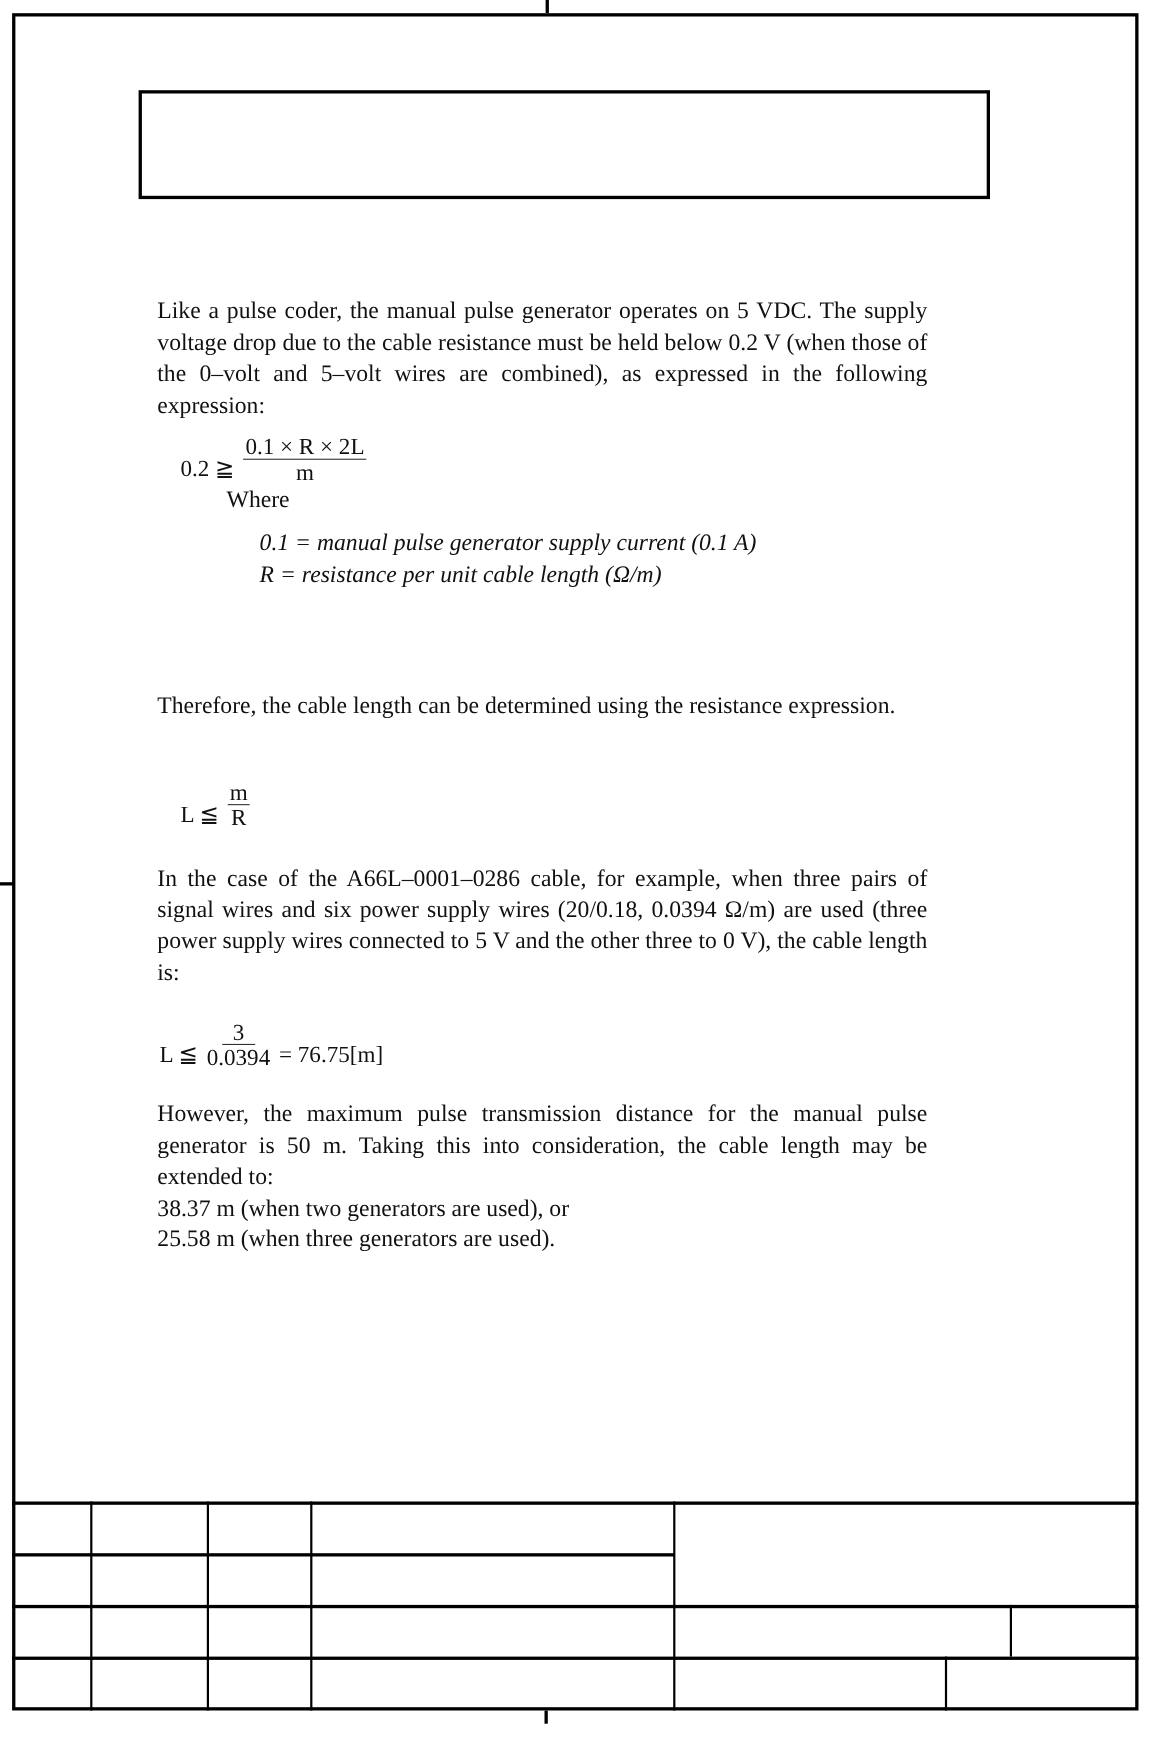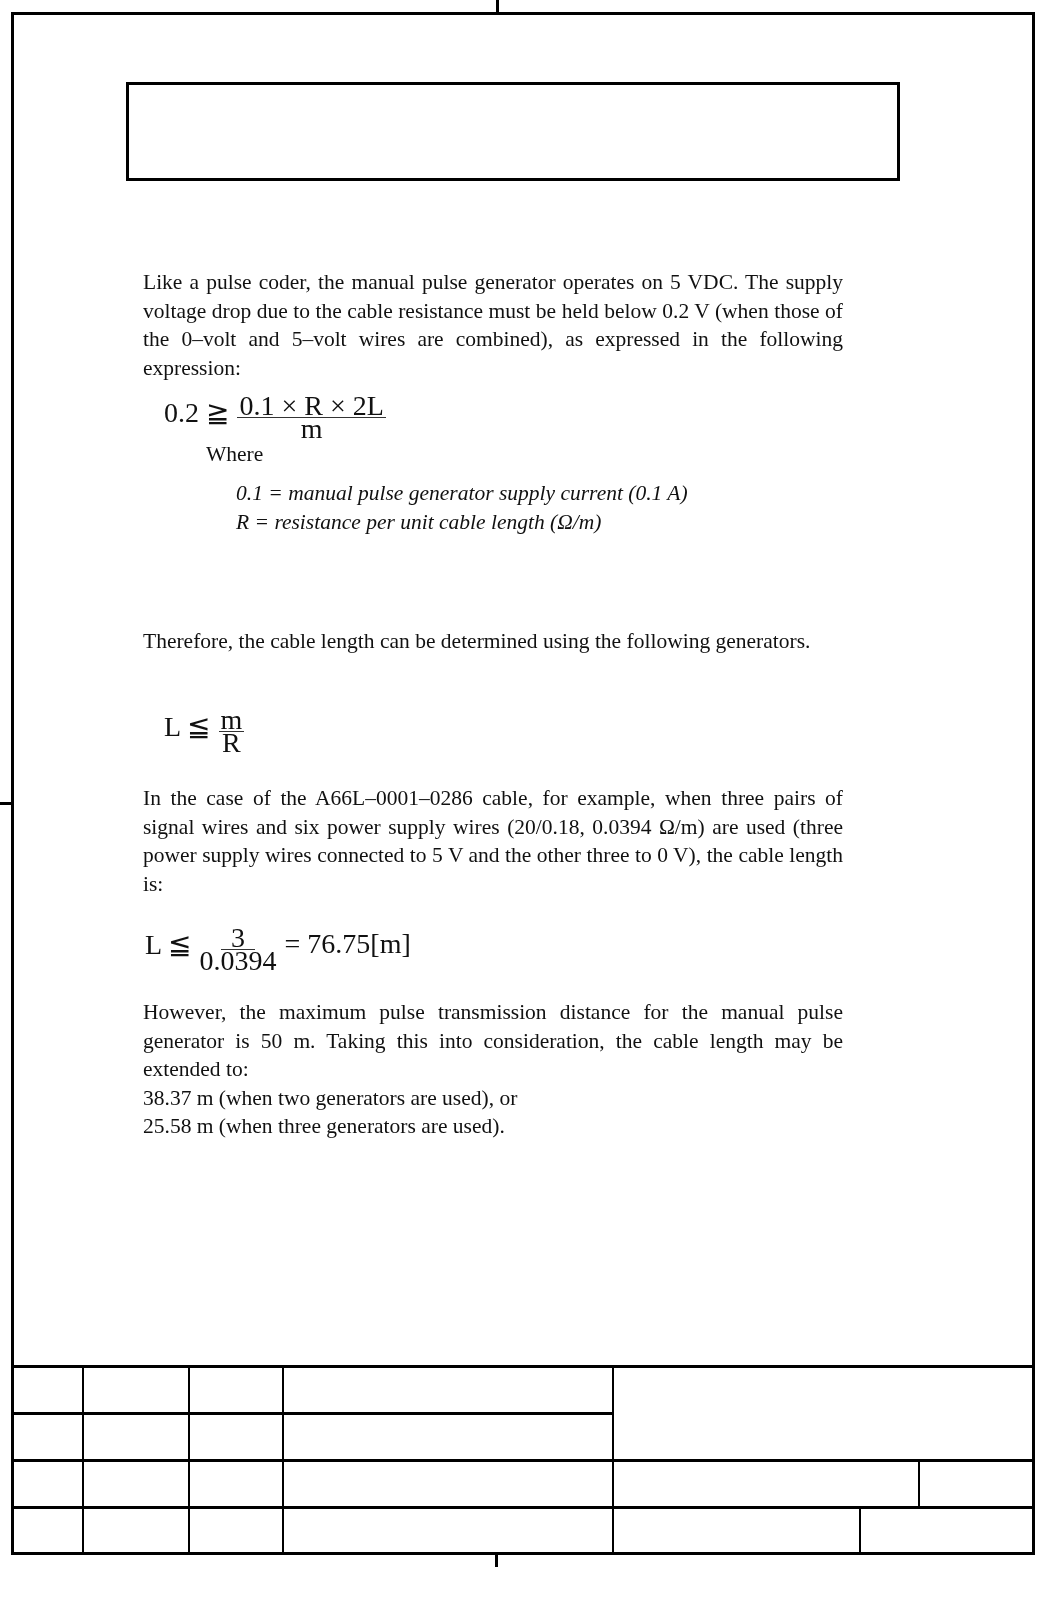--- a/index.html
+++ b/index.html
@@ -8,21 +8,21 @@
   .frame { position: absolute; left: 11px; top: 12px; width: 1024px; height: 1543px;
            border: 3px solid #000; box-sizing: border-box; }
   .tick { position: absolute; background: #000; }
   .tick-top { left: 496px; top: 0; width: 3px; height: 12px; }
   .tick-bottom { left: 495px; top: 1555px; width: 3px; height: 12px; }
   .tick-left { left: 0; top: 802px; width: 13px; height: 3px; }
   .title-box { position: absolute; left: 126px; top: 82px; width: 774px; height: 99px;
                border: 3px solid #000; box-sizing: border-box; }
   .content { position: absolute; left: 143px; top: 268px; width: 700px; font-size: 21.5px; line-height: 28.6px; }
   .para { margin: 0; text-align: justify; }
-  .math { position: absolute; font-size: 28px; display: flex; align-items: flex-start; }
+  .math { position: absolute; font-size: 21px; display: flex; align-items: flex-end; }
   .frac { display: inline-flex; flex-direction: column; align-items: center; line-height: 20px; margin-left: 8px; }
   .frac .num { border-bottom: 1.5px solid #333; padding: 0 2px 1px 2px; }
   .frac .den { padding-top: 1px; }
   .where { position: absolute; left: 206px; top: 440px; font-size: 21.5px; line-height: 28.6px; }
   .defs { position: absolute; left: 236px; top: 479px; font-size: 21.5px; line-height: 28.6px; font-style: italic; }
   .block { position: absolute; left: 143px; width: 700px; font-size: 21.5px; line-height: 28.6px; }
   .tb { position: absolute; left: 11px; top: 1365px; width: 1024px; height: 190px; }
   .hl { position: absolute; background: #000; height: 3px; }
   .vl { position: absolute; background: #000; width: 2px; }
 </style>
@@ -48,21 +48,21 @@
   </span>
 </div>
 
 <div class="where">Where</div>
 <div class="defs">
   <div>0.1 = manual pulse generator supply current (0.1 A)</div>
   <div>R = resistance per unit cable length (Ω/m)</div>
 </div>
 
 <div class="block" style="top:627px;">
-  <p class="para" style="text-align-last:left;">Therefore, the cable length can be determined using the following generators.</p>
+  <p class="para" style="text-align-last:left;">Therefore, the cable length can be determined using the resistance expression.</p>
 </div>
 
 <div class="math" style="left:164px; top:710px;">
   <span>L ≦</span>
   <span class="frac">
     <span class="num">m</span>
     <span class="den">R</span>
   </span>
 </div>
 

